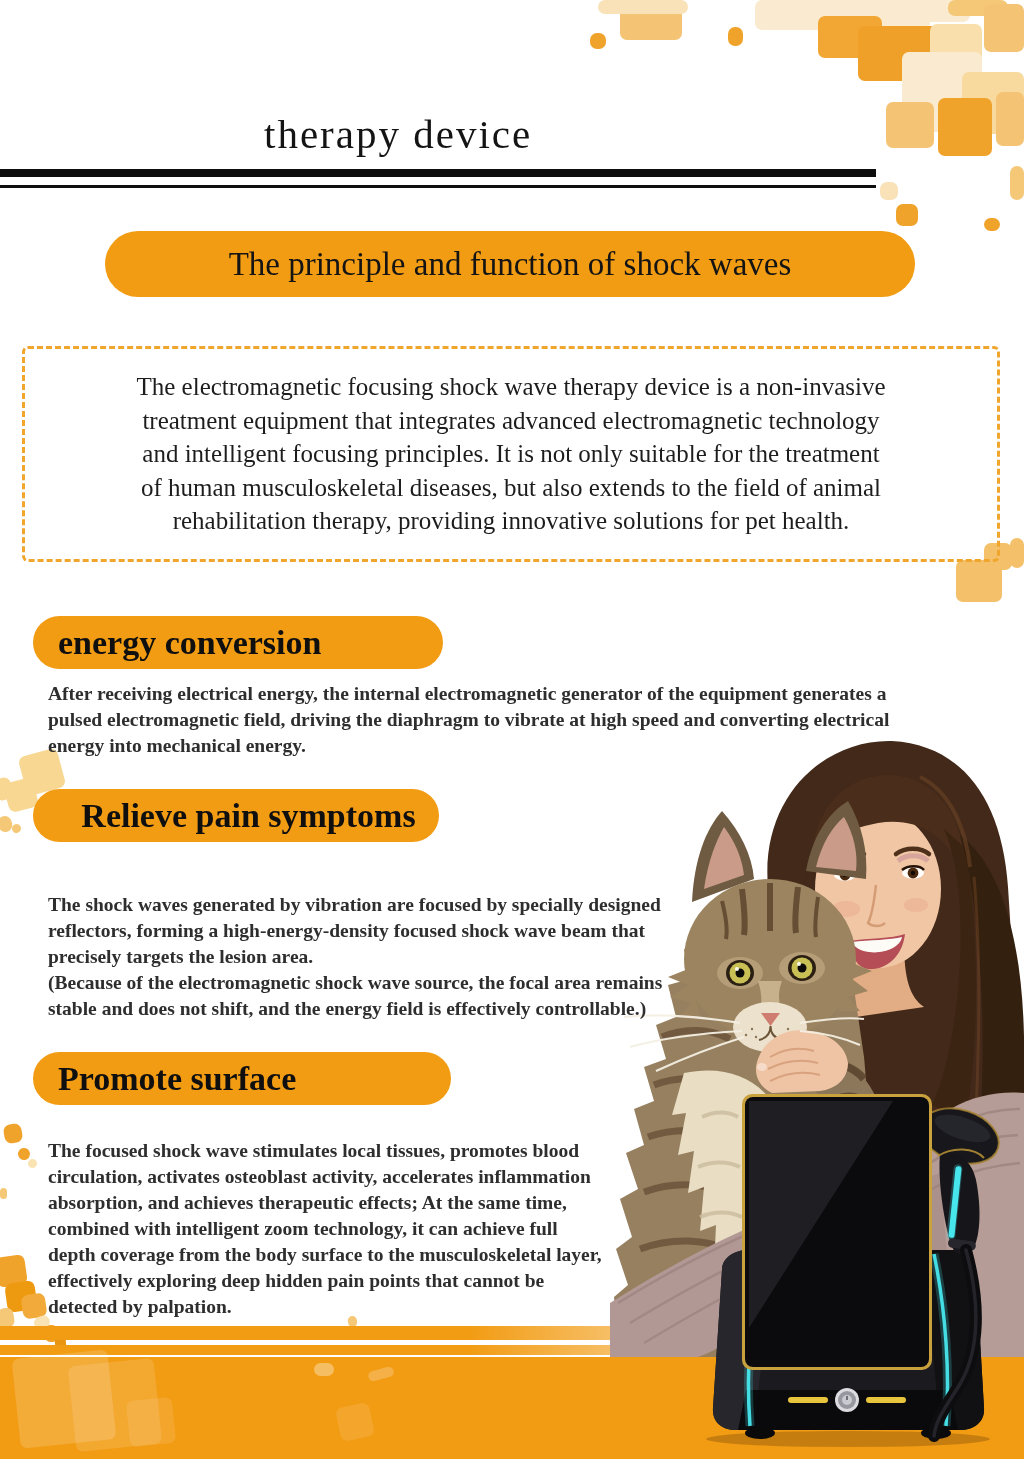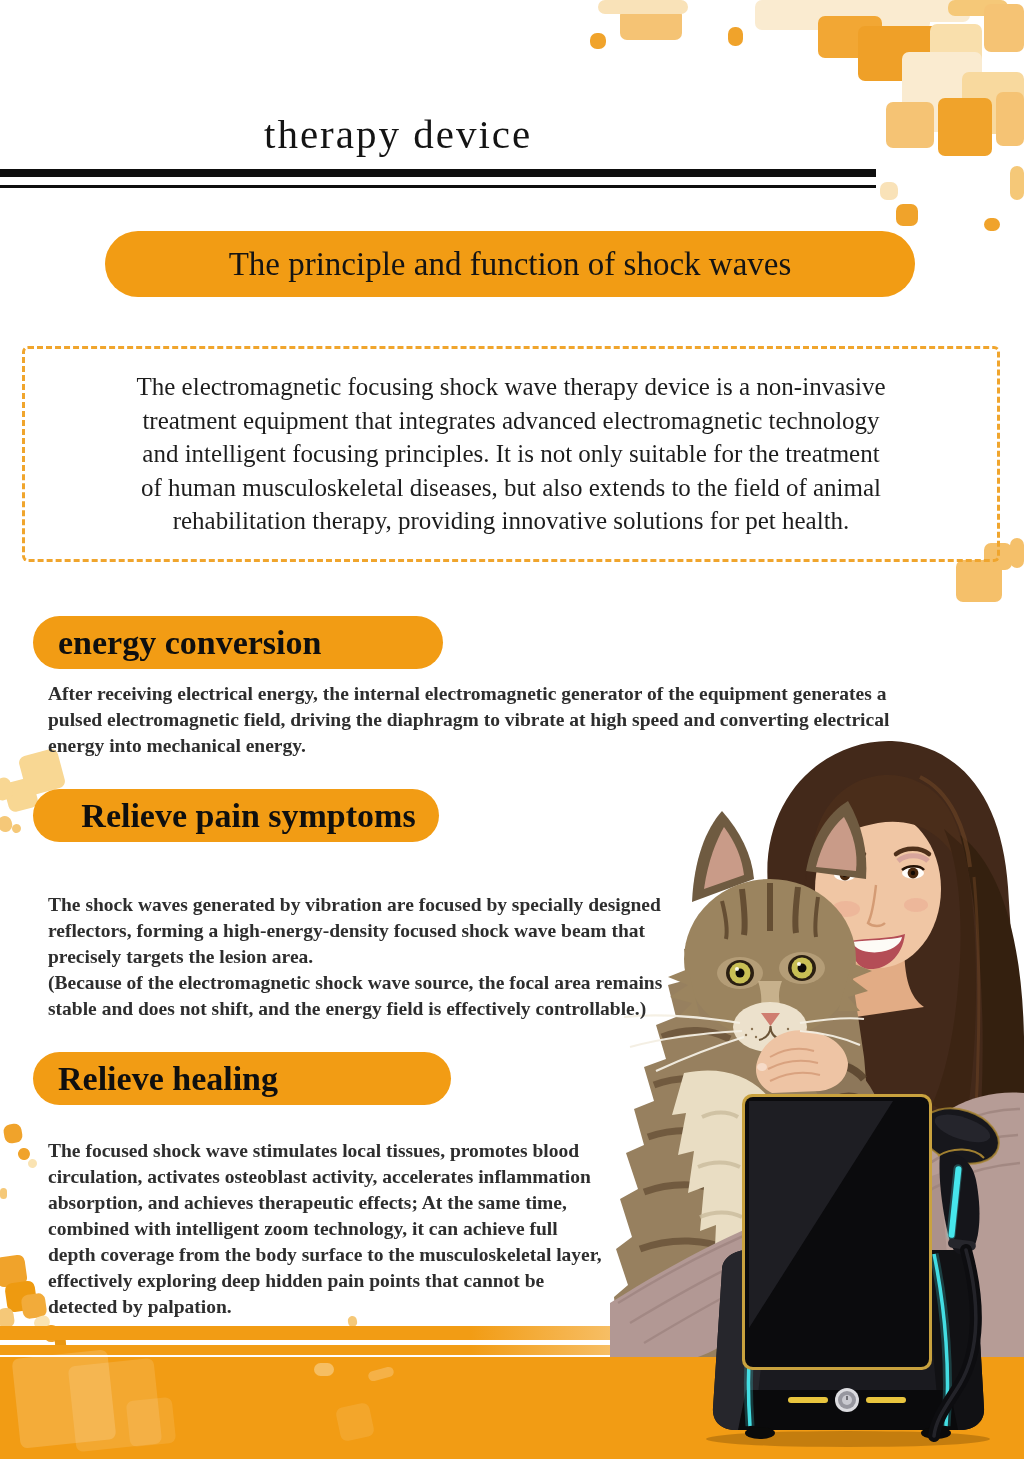--- a/index.html
+++ b/index.html
@@ -105,21 +105,21 @@
 pulsed electromagnetic field, driving the diaphragm to vibrate at high speed and converting electrical
 energy into mechanical energy.</div>
 
   <div class="sec-banner z-text" style="top:789px;width:406px;text-align:center;">Relieve pain symptoms</div>
   <div class="body-text z-text" style="top:880px;width:655px;margin-top:12px;">The shock waves generated by vibration are focused by specially designed
 reflectors, forming a high-energy-density focused shock wave beam that
 precisely targets the lesion area.
 (Because of the electromagnetic shock wave source, the focal area remains
 stable and does not shift, and the energy field is effectively controllable.)</div>
 
-  <div class="sec-banner z-text" style="top:1052px;width:418px;">Relieve healing</div>
+  <div class="sec-banner z-text" style="top:1052px;width:418px;">Promote surface</div>
   <div class="body-text z-text" style="top:1138px;width:605px;">The focused shock wave stimulates local tissues, promotes blood
 circulation, activates osteoblast activity, accelerates inflammation
 absorption, and achieves therapeutic effects; At the same time,
 combined with intelligent zoom technology, it can achieve full
 depth coverage from the body surface to the musculoskeletal layer,
 effectively exploring deep hidden pain points that cannot be
 detected by palpation.</div>
 
   <svg class="photo-svg z-photo" width="414" height="622" viewBox="0 0 414 622" role="img">
 

